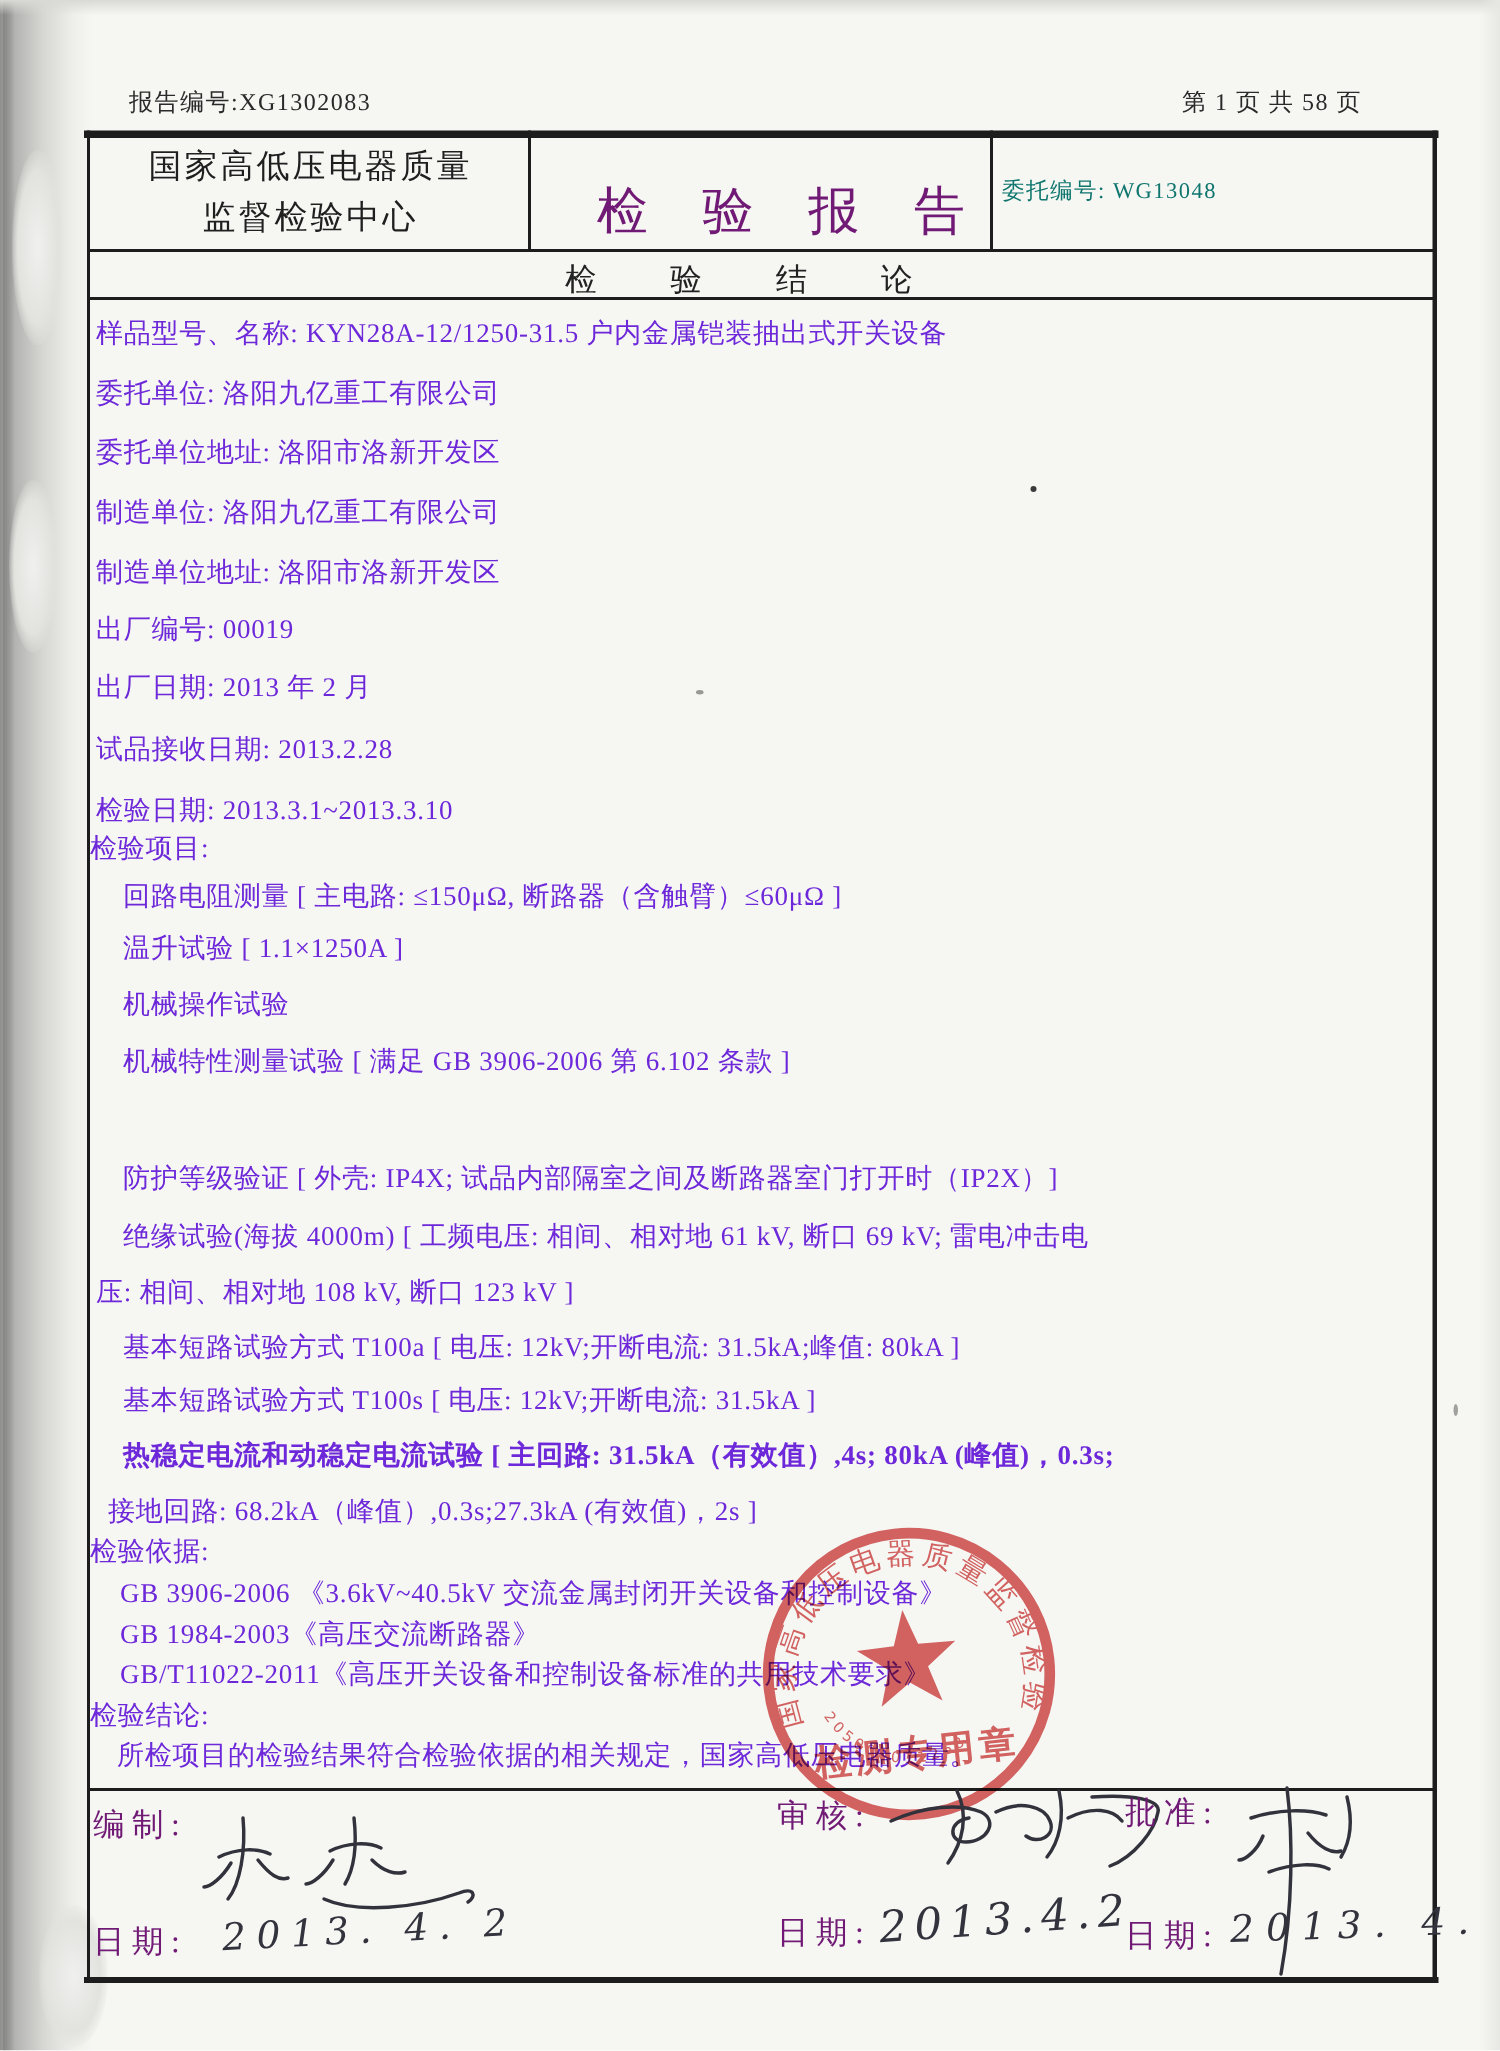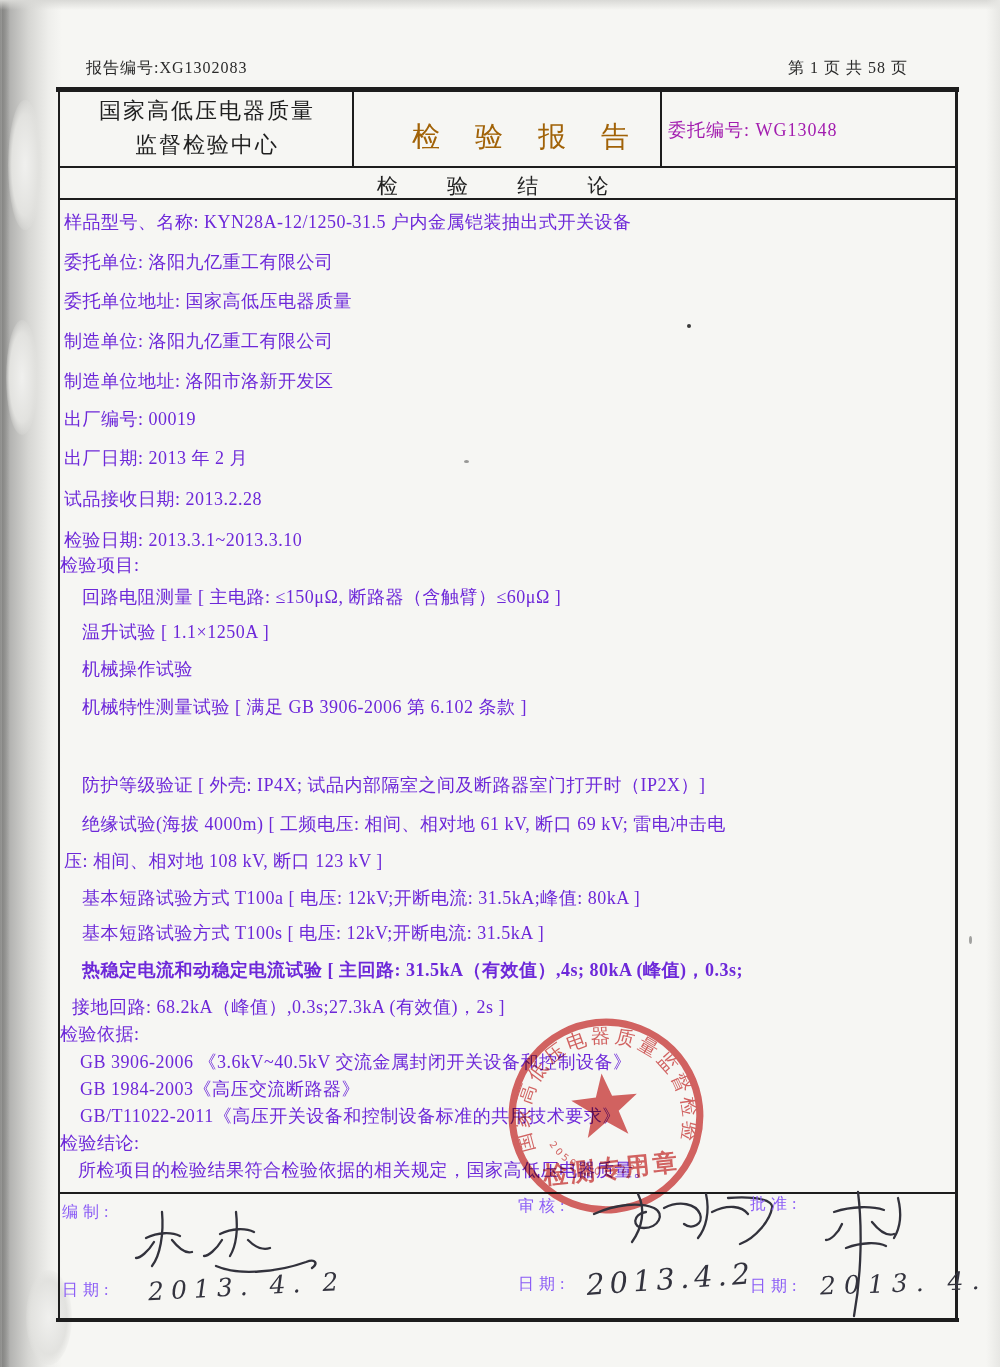--- a/index.html
+++ b/index.html
@@ -19,29 +19,29 @@
   .speck{position:absolute;background:#3a3a3a;border-radius:50%;}
 
   
   .hl,.vl{position:absolute;background:#1d1d1d;}
 
   
   .top-meta{position:absolute;font-size:16px;letter-spacing:1px;color:#2a2a2a;white-space:nowrap;}
 
   
   .org-cell{position:absolute;left:62px;top:94px;width:290px;text-align:center;font-size:22px;line-height:34px;letter-spacing:2px;color:#1f1f1f;}
-  .title-cell{position:absolute;left:354px;top:118px;width:347px;text-align:center;font-size:28px;letter-spacing:14px;color:#a16207;white-space:nowrap;}
-  .comm-cell{position:absolute;left:668px;top:118px;width:290px;font-size:18px;letter-spacing:1px;color:#a21caf;white-space:nowrap;}
+  .title-cell{position:absolute;left:354px;top:118px;width:347px;text-align:center;font-size:34px;letter-spacing:14px;color:#701a75;white-space:nowrap;}
+  .comm-cell{position:absolute;left:668px;top:118px;width:290px;font-size:15px;letter-spacing:1px;color:#0f766e;white-space:nowrap;}
   .section-title{position:absolute;left:0;top:172px;width:1000px;text-align:center;font-size:21px;letter-spacing:15px;word-spacing:14px;color:#222;}
 
   
   .bl{position:absolute;white-space:nowrap;font-size:18px;letter-spacing:0.5px;color:#6d28d9;}
 
   
-  .sig-label{position:absolute;font-size:16px;letter-spacing:5px;color:#8b5cf6;white-space:nowrap;}
+  .sig-label{position:absolute;font-size:21px;letter-spacing:5px;color:#701a75;white-space:nowrap;}
   .hand{position:absolute;font-style:italic;color:#33333e;white-space:nowrap;font-family:"DejaVu Serif","Liberation Serif",serif;}
   .sig-svg{position:absolute;}
   .sig-svg path{fill:none;stroke:#32323c;stroke-width:2.3;stroke-linecap:round;stroke-linejoin:round;}
 
   
   .stamp{position:absolute;left:504px;top:1014px;width:204px;height:204px;transform:rotate(-6deg);opacity:.85;mix-blend-mode:multiply;}
 </style>
 </head>
 <body>
 
@@ -75,21 +75,21 @@
     <div>国家高低压电器质量</div>
     <div>监督检验中心</div>
   </div>
   <div class="title-cell">检 验 报 告</div>
   <div class="comm-cell">委托编号: WG13048</div>
 
   <div class="section-title">检 验 结 论</div>
 
   <div class="bl" style="left:64px;top:210px;">样品型号、名称: KYN28A-12/1250-31.5   户内金属铠装抽出式开关设备</div>
   <div class="bl" style="left:64px;top:250px;">委托单位: 洛阳九亿重工有限公司</div>
-  <div class="bl" style="left:64px;top:289px;">委托单位地址: 国家高低压电器质量</div>
+  <div class="bl" style="left:64px;top:289px;">委托单位地址: 洛阳市洛新开发区</div>
   <div class="bl" style="left:64px;top:329px;text-align:right;">制造单位: 洛阳九亿重工有限公司</div>
   <div class="bl" style="left:64px;top:369px;">制造单位地址: 洛阳市洛新开发区</div>
   <div class="bl" style="left:64px;top:407px;">出厂编号: 00019</div>
   <div class="bl" style="left:64px;top:446px;">出厂日期: 2013 年 2 月</div>
   <div class="bl" style="left:64px;top:487px;">试品接收日期: 2013.2.28</div>
   <div class="bl" style="left:64px;top:528px;">检验日期: 2013.3.1~2013.3.10</div>
   <div class="bl" style="left:60px;top:553px;">检验项目:</div>
   <div class="bl" style="left:82px;top:585px;">回路电阻测量 [ 主电路: ≤150μΩ, 断路器（含触臂）≤60μΩ ]</div>
   <div class="bl" style="left:82px;top:620px;">温升试验 [ 1.1×1250A ]</div>
   <div class="bl" style="left:82px;top:657px;">机械操作试验</div>

